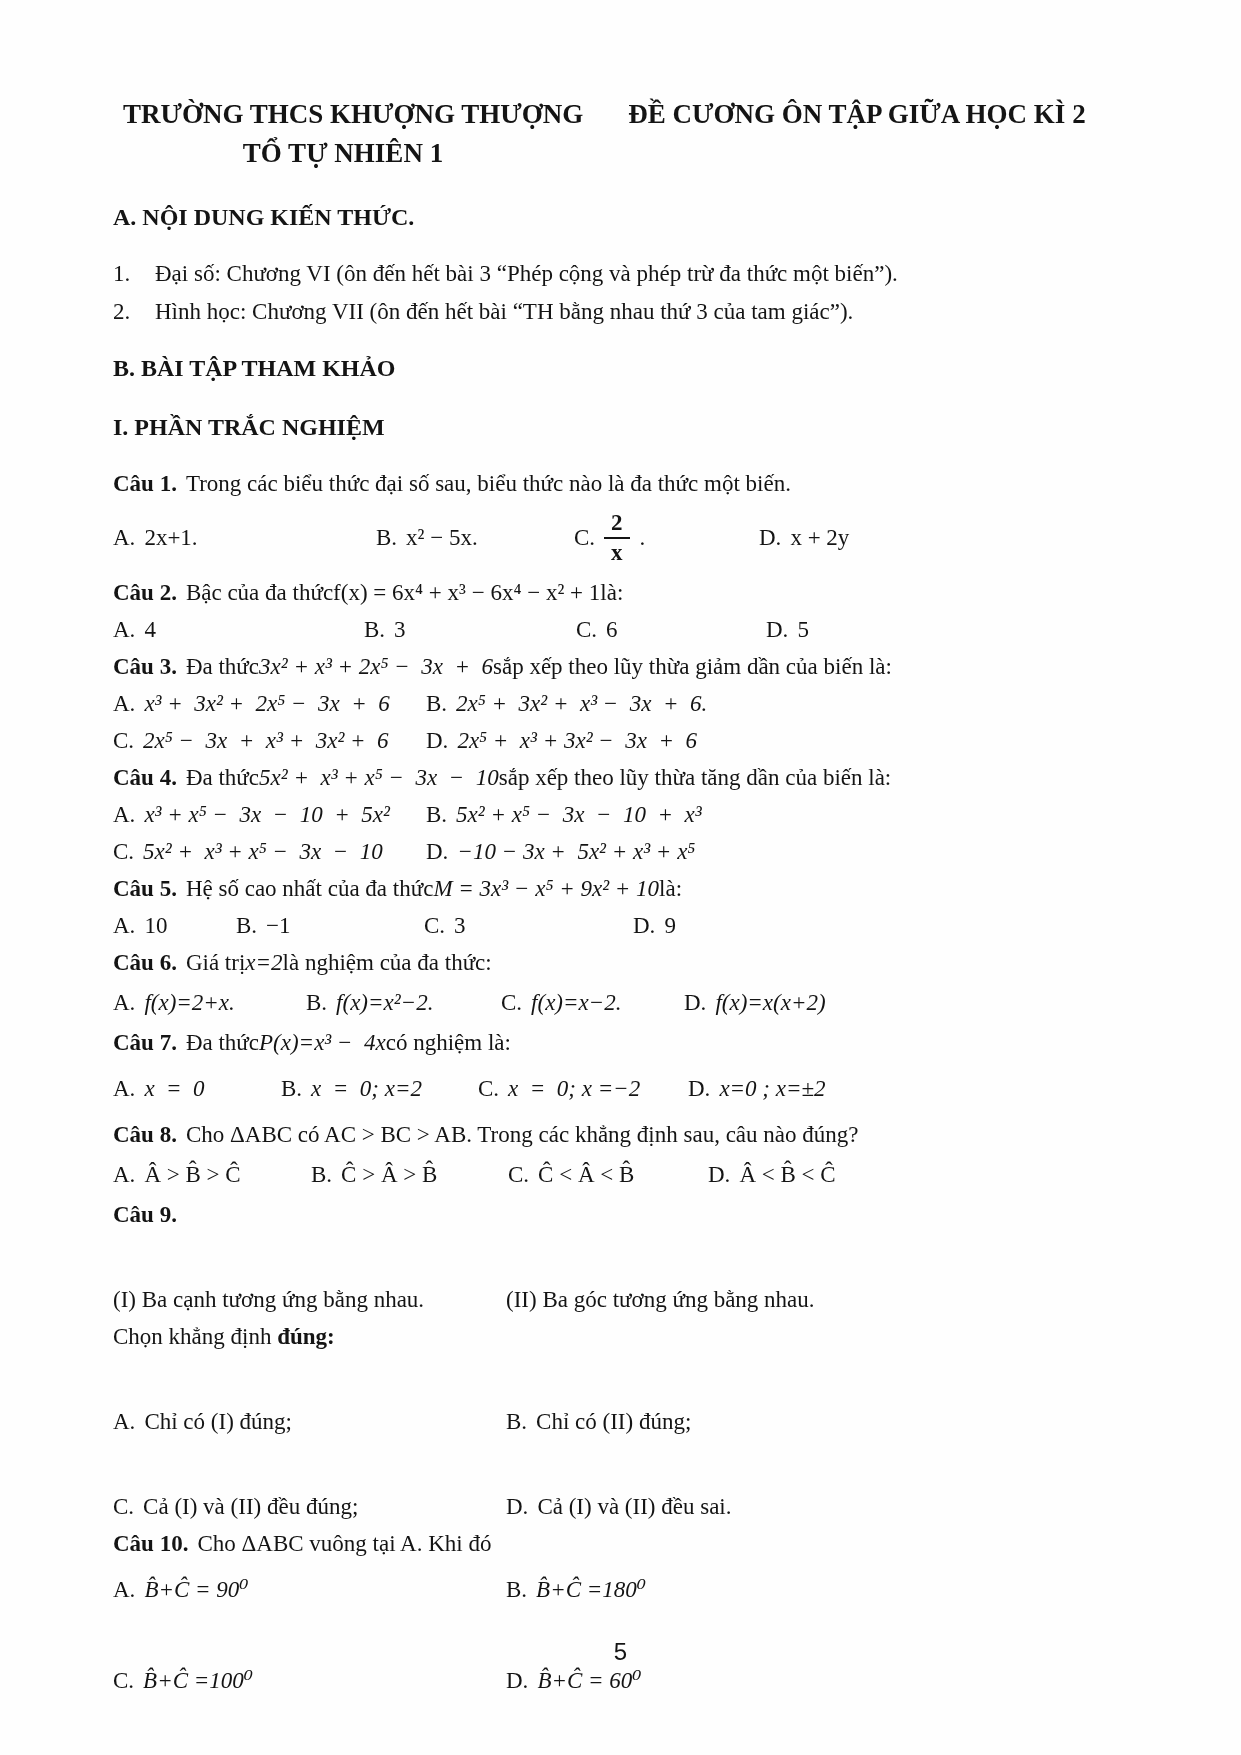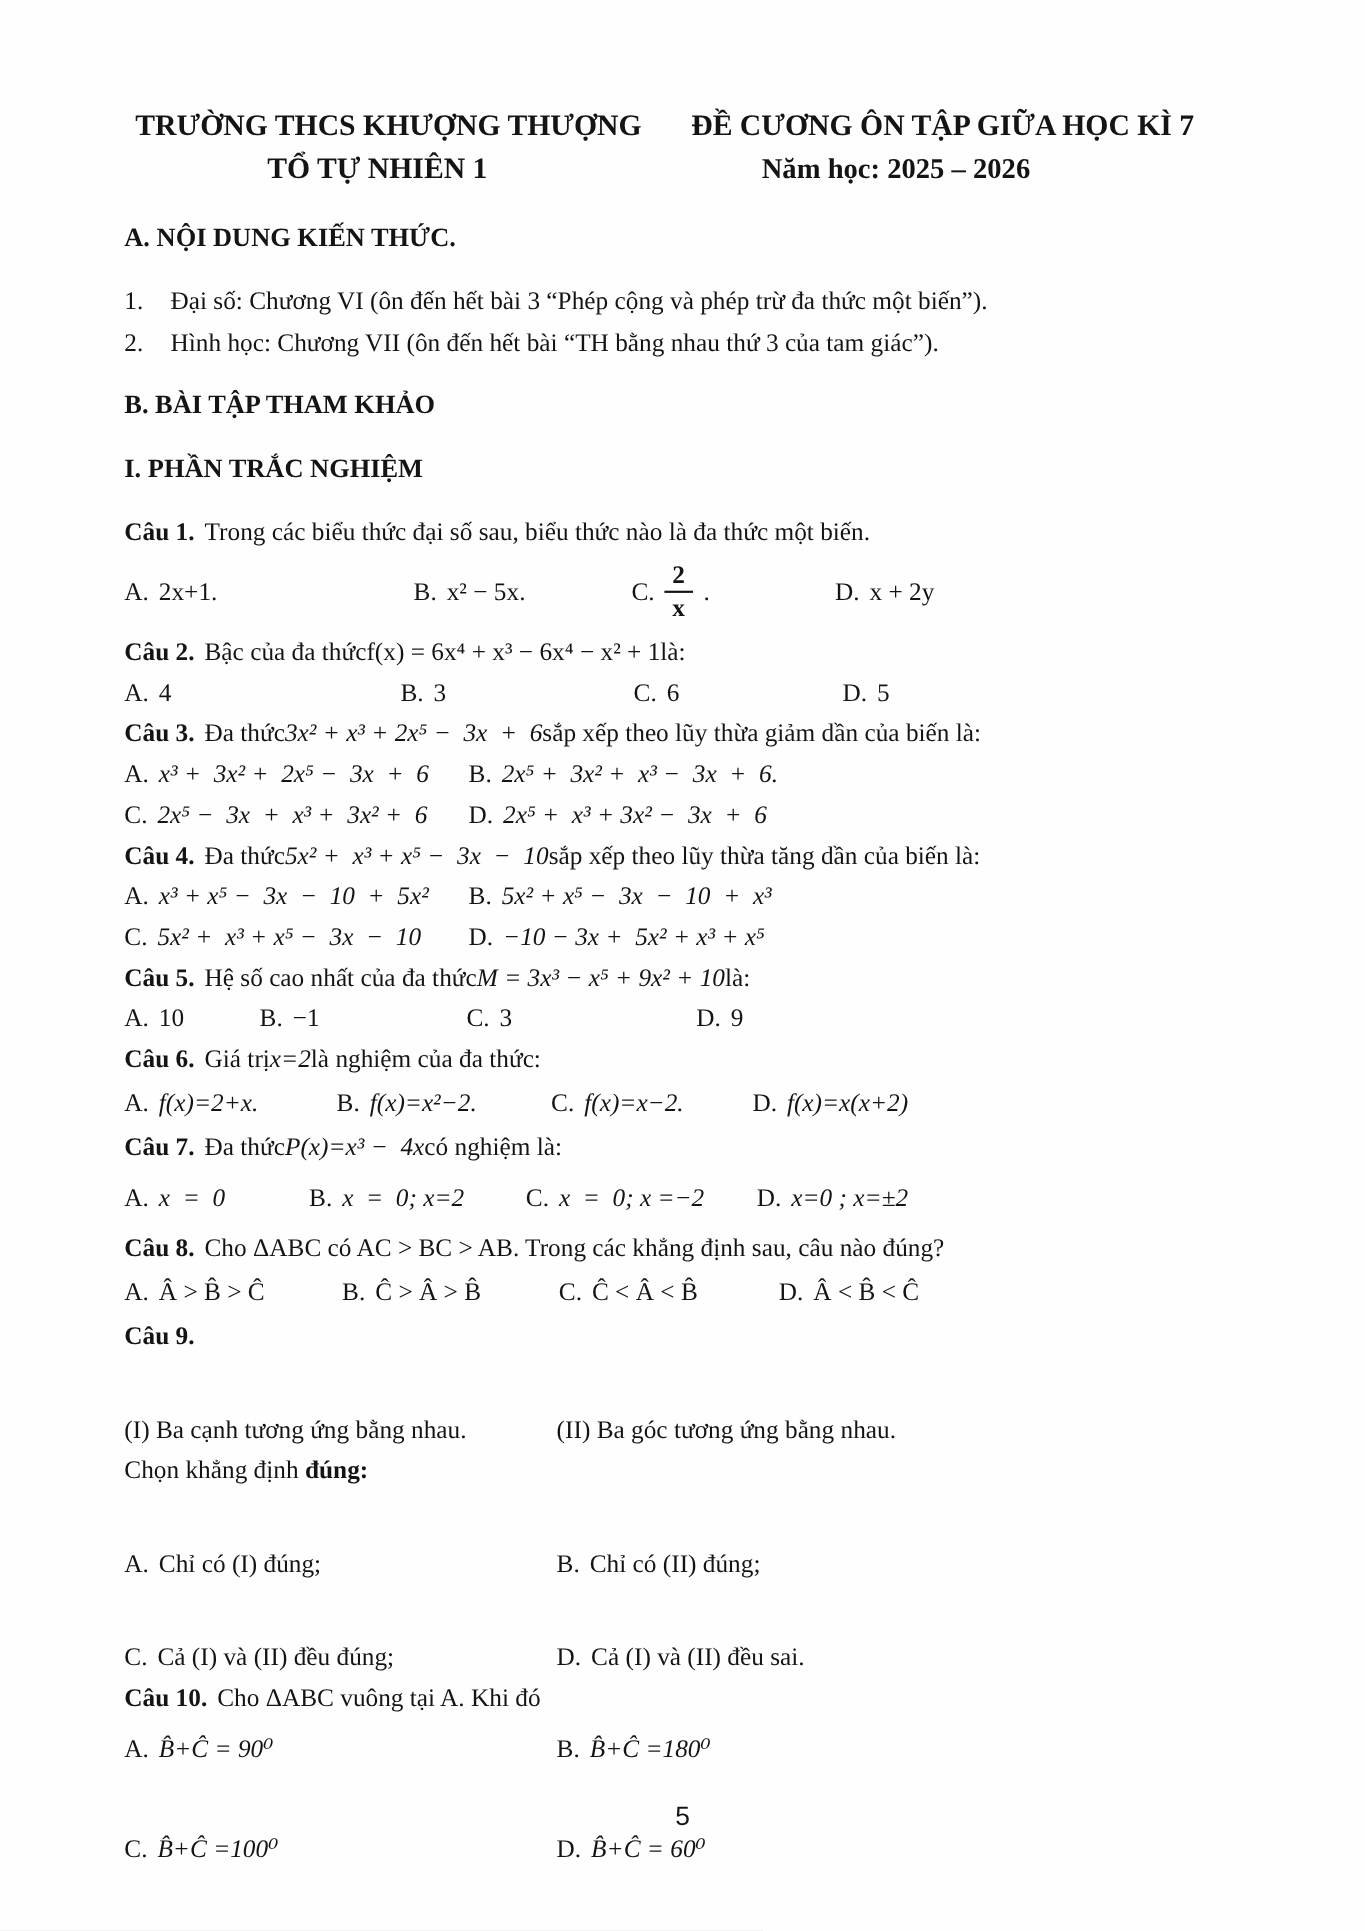--- a/index.html
+++ b/index.html
@@ -74,22 +74,21 @@
 
 <div class="page">
   <div class="content">
 
     <div class="hdr">
       <div class="h-left">
         <div class="h-line1">TRƯỜNG THCS KHƯỢNG THƯỢNG</div>
         <div class="h-line2">TỔ TỰ NHIÊN 1</div>
       </div>
       <div class="h-right">
-        <div class="h-line1">ĐỀ CƯƠNG ÔN TẬP GIỮA HỌC KÌ 7</div>
-        <div class="h-year">Năm học: 2025 – 2026</div>
+        <div class="h-line1">ĐỀ CƯƠNG ÔN TẬP GIỮA HỌC KÌ 2</div>
       </div>
     </div>
 
     <div class="sec-title">A. NỘI DUNG KIẾN THỨC.</div>
     <div class="list">
       <div class="list-item">
         <span class="inum">1.</span>
         <span>Đại số: Chương VI (ôn đến hết bài 3 “Phép cộng và phép trừ đa thức một biến”).</span>
       </div>
       <div class="list-item">

